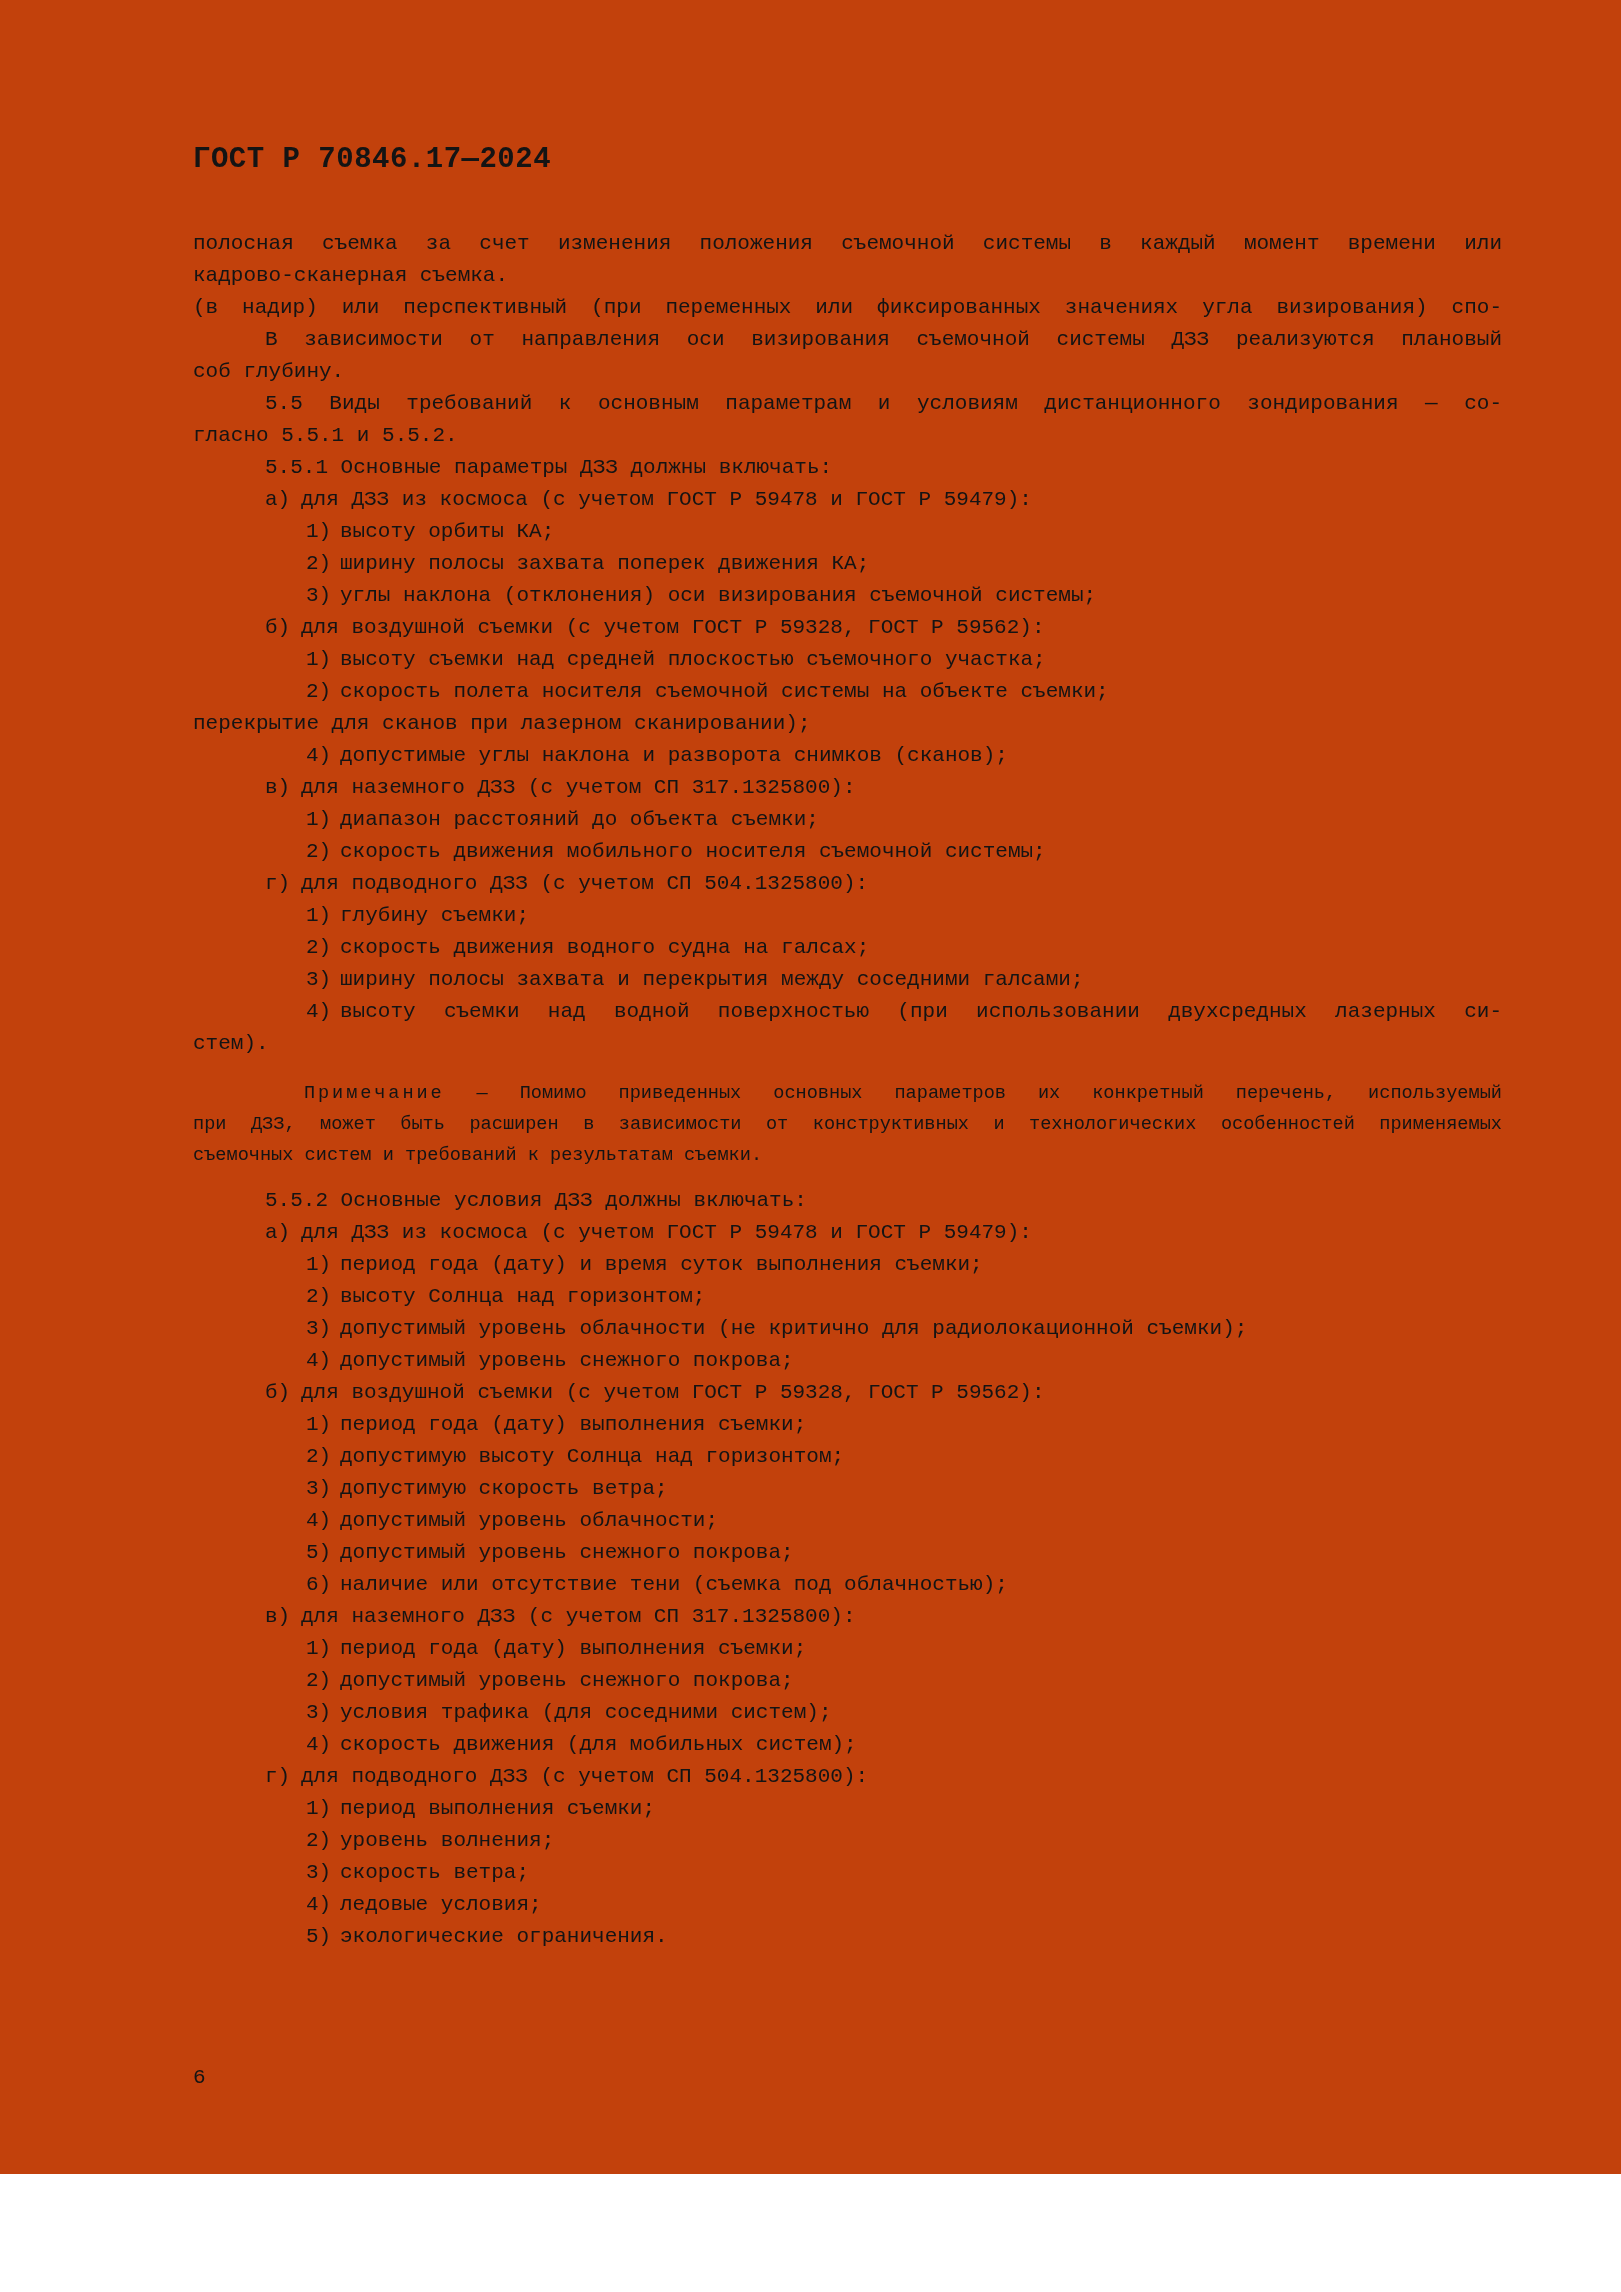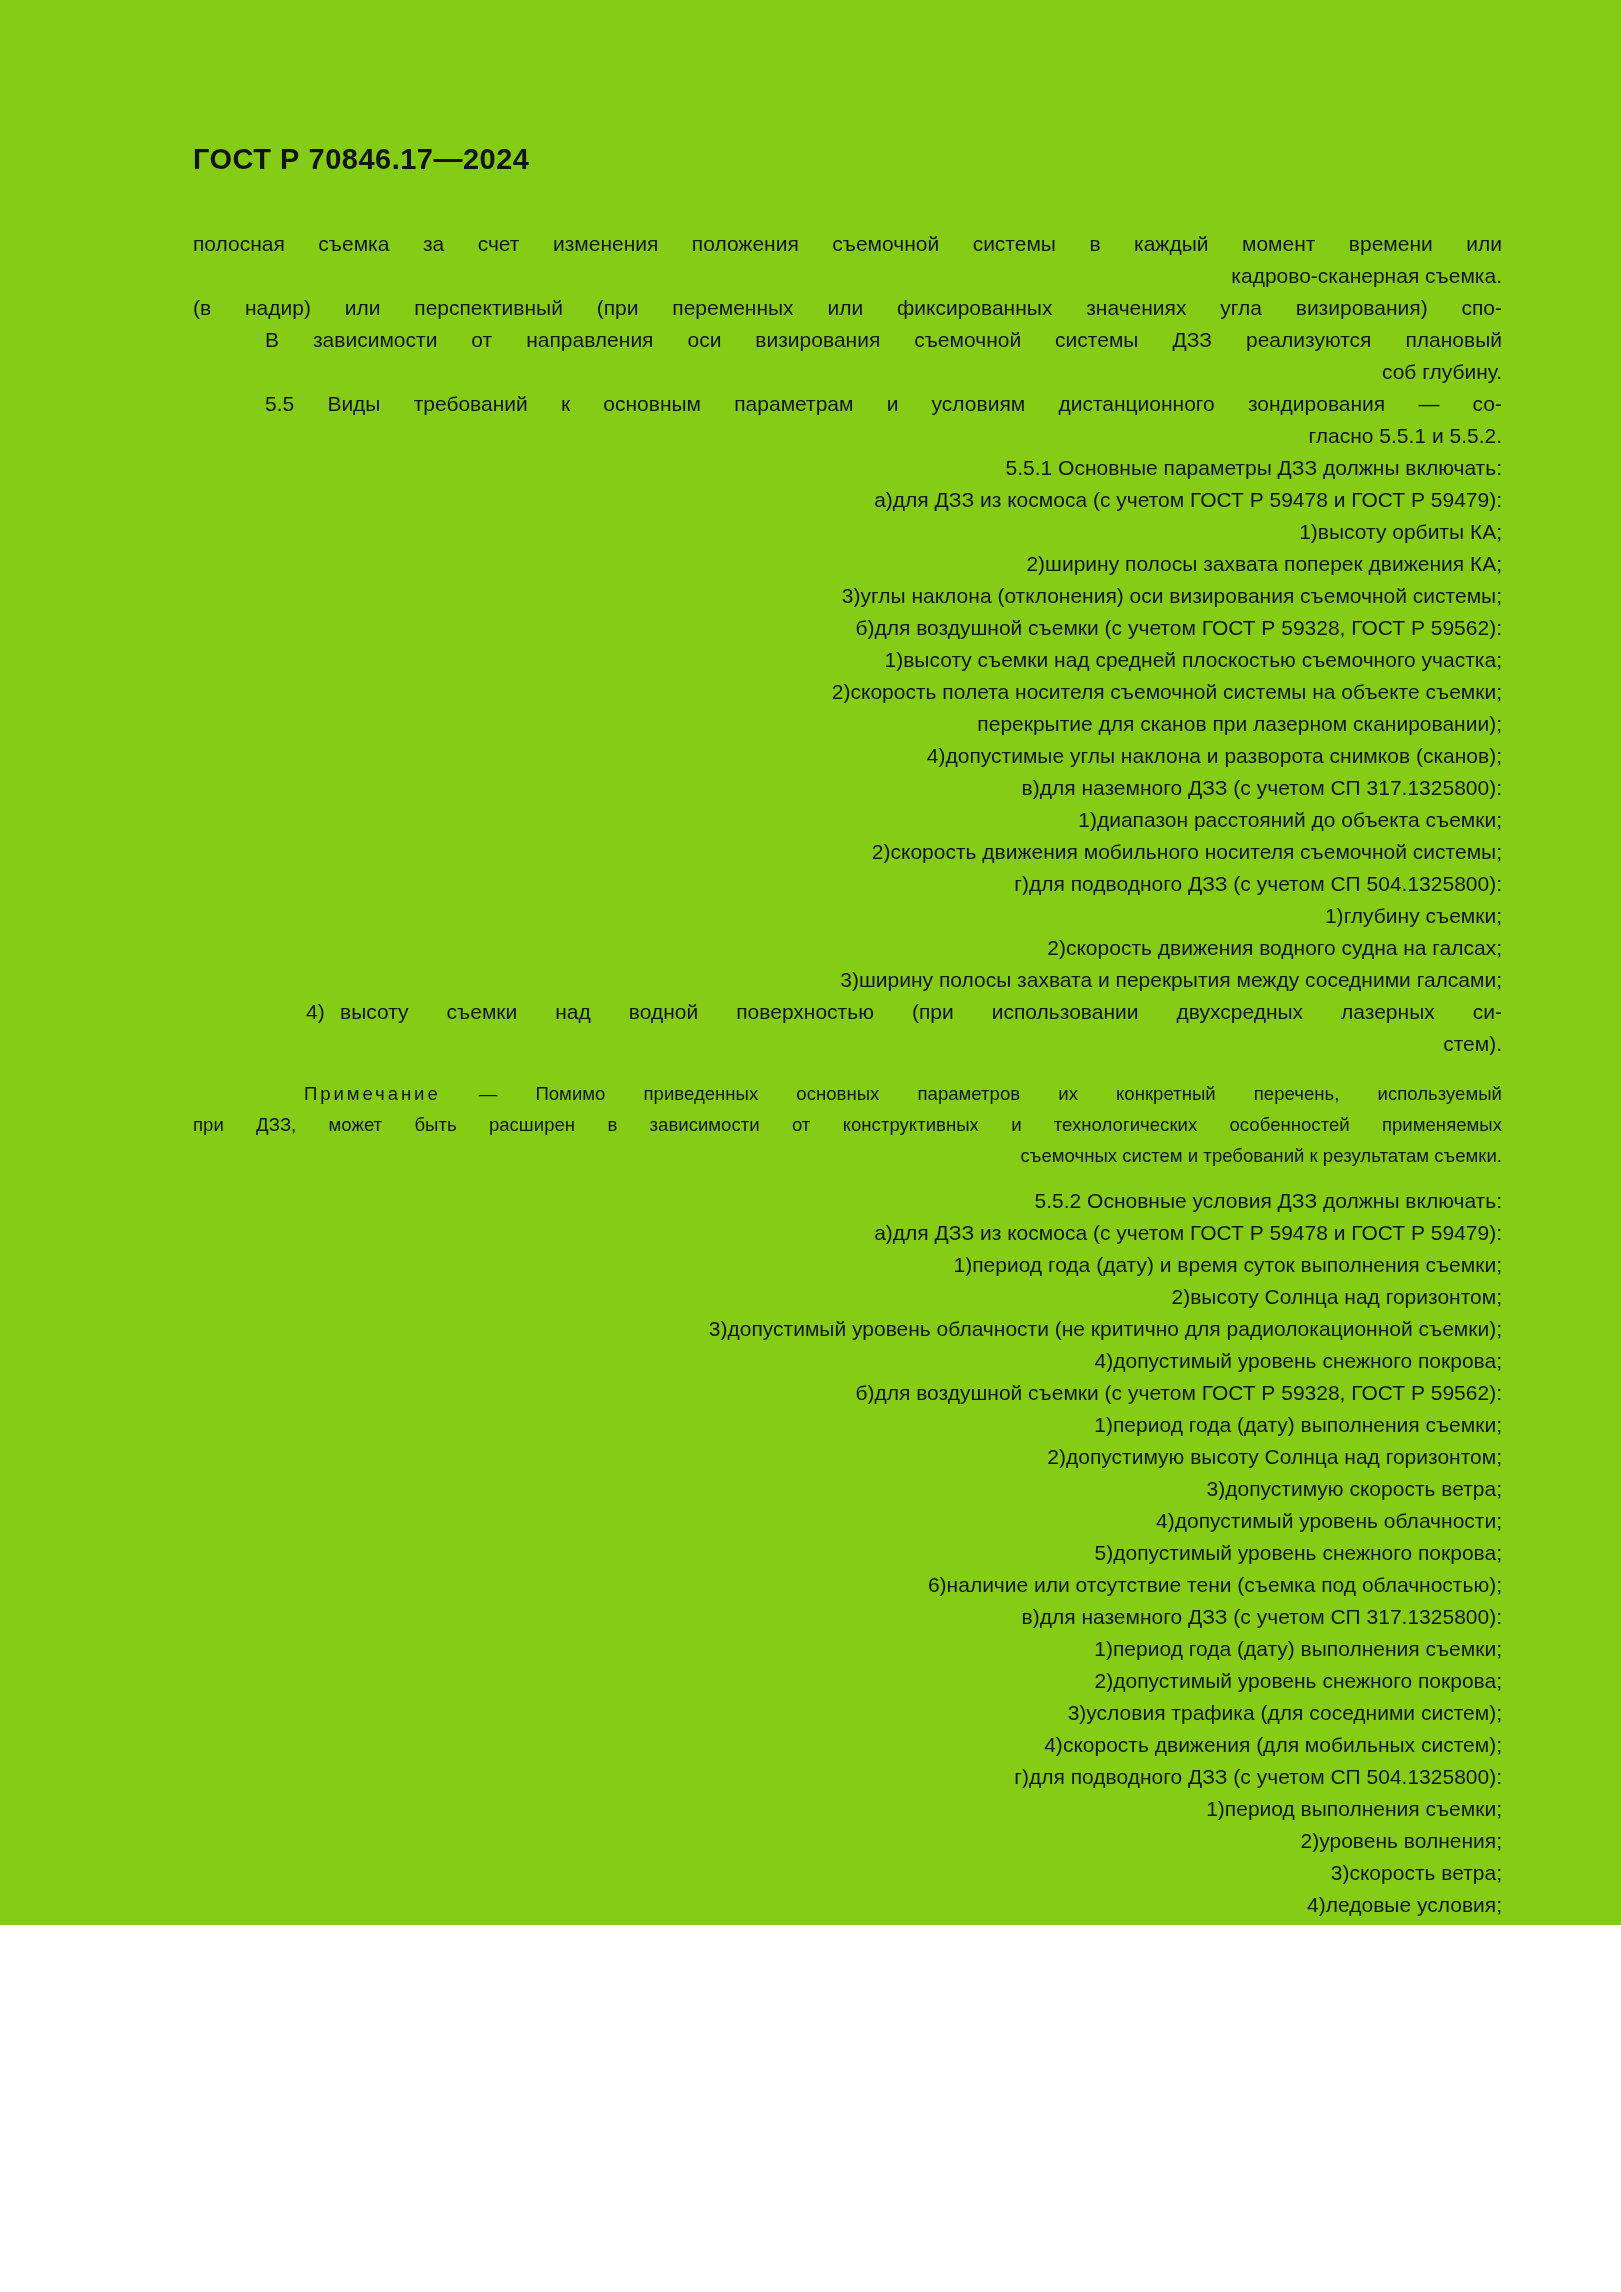--- a/index.html
+++ b/index.html
@@ -1,42 +1,42 @@
 <!DOCTYPE html>
 <html><head>
 <meta charset="utf-8">
 <style>
   html, body { margin: 0; padding: 0; background: #ffffff; }
   .page {
     position: relative;
     width: 1621px;
-    height: 1925px;
-    background: #84cc16;
+    height: 2174px;
+    background: #c2410c;
     color: #141414;
-    font-family: Liberation Sans, sans-serif;
+    font-family: Liberation Mono, monospace;
     overflow: hidden;
   }
   .header {
     position: absolute;
     left: 193px;
     top: 143px;
     font-size: 29px;
     font-weight: 700;
     letter-spacing: 0.5px;
     white-space: nowrap;
   }
   .content {
     position: absolute;
     left: 193px;
     top: 228px;
     width: 1309px;
     font-size: 21px;
     line-height: 32px;
   }
-  .line { min-height: 32px; text-align: right; }
+  .line { min-height: 32px; }
   .j { text-align: justify; text-align-last: justify; }
   .para { text-indent: 72px; }
   .l1 { padding-left: 72px; }
   .l1 .m { display: inline-block; width: 36px; }
   .l2 { padding-left: 113px; }
   .l2 .m { display: inline-block; width: 34px; }
   .note { font-size: 18.6px; line-height: 31px; min-height: 31px; }
   .nf { margin-top: 17.6px; padding-left: 72px; }
   .nl { margin-bottom: 14.7px; }
   .note-label { letter-spacing: 2.9px; margin-left: 39px; }

